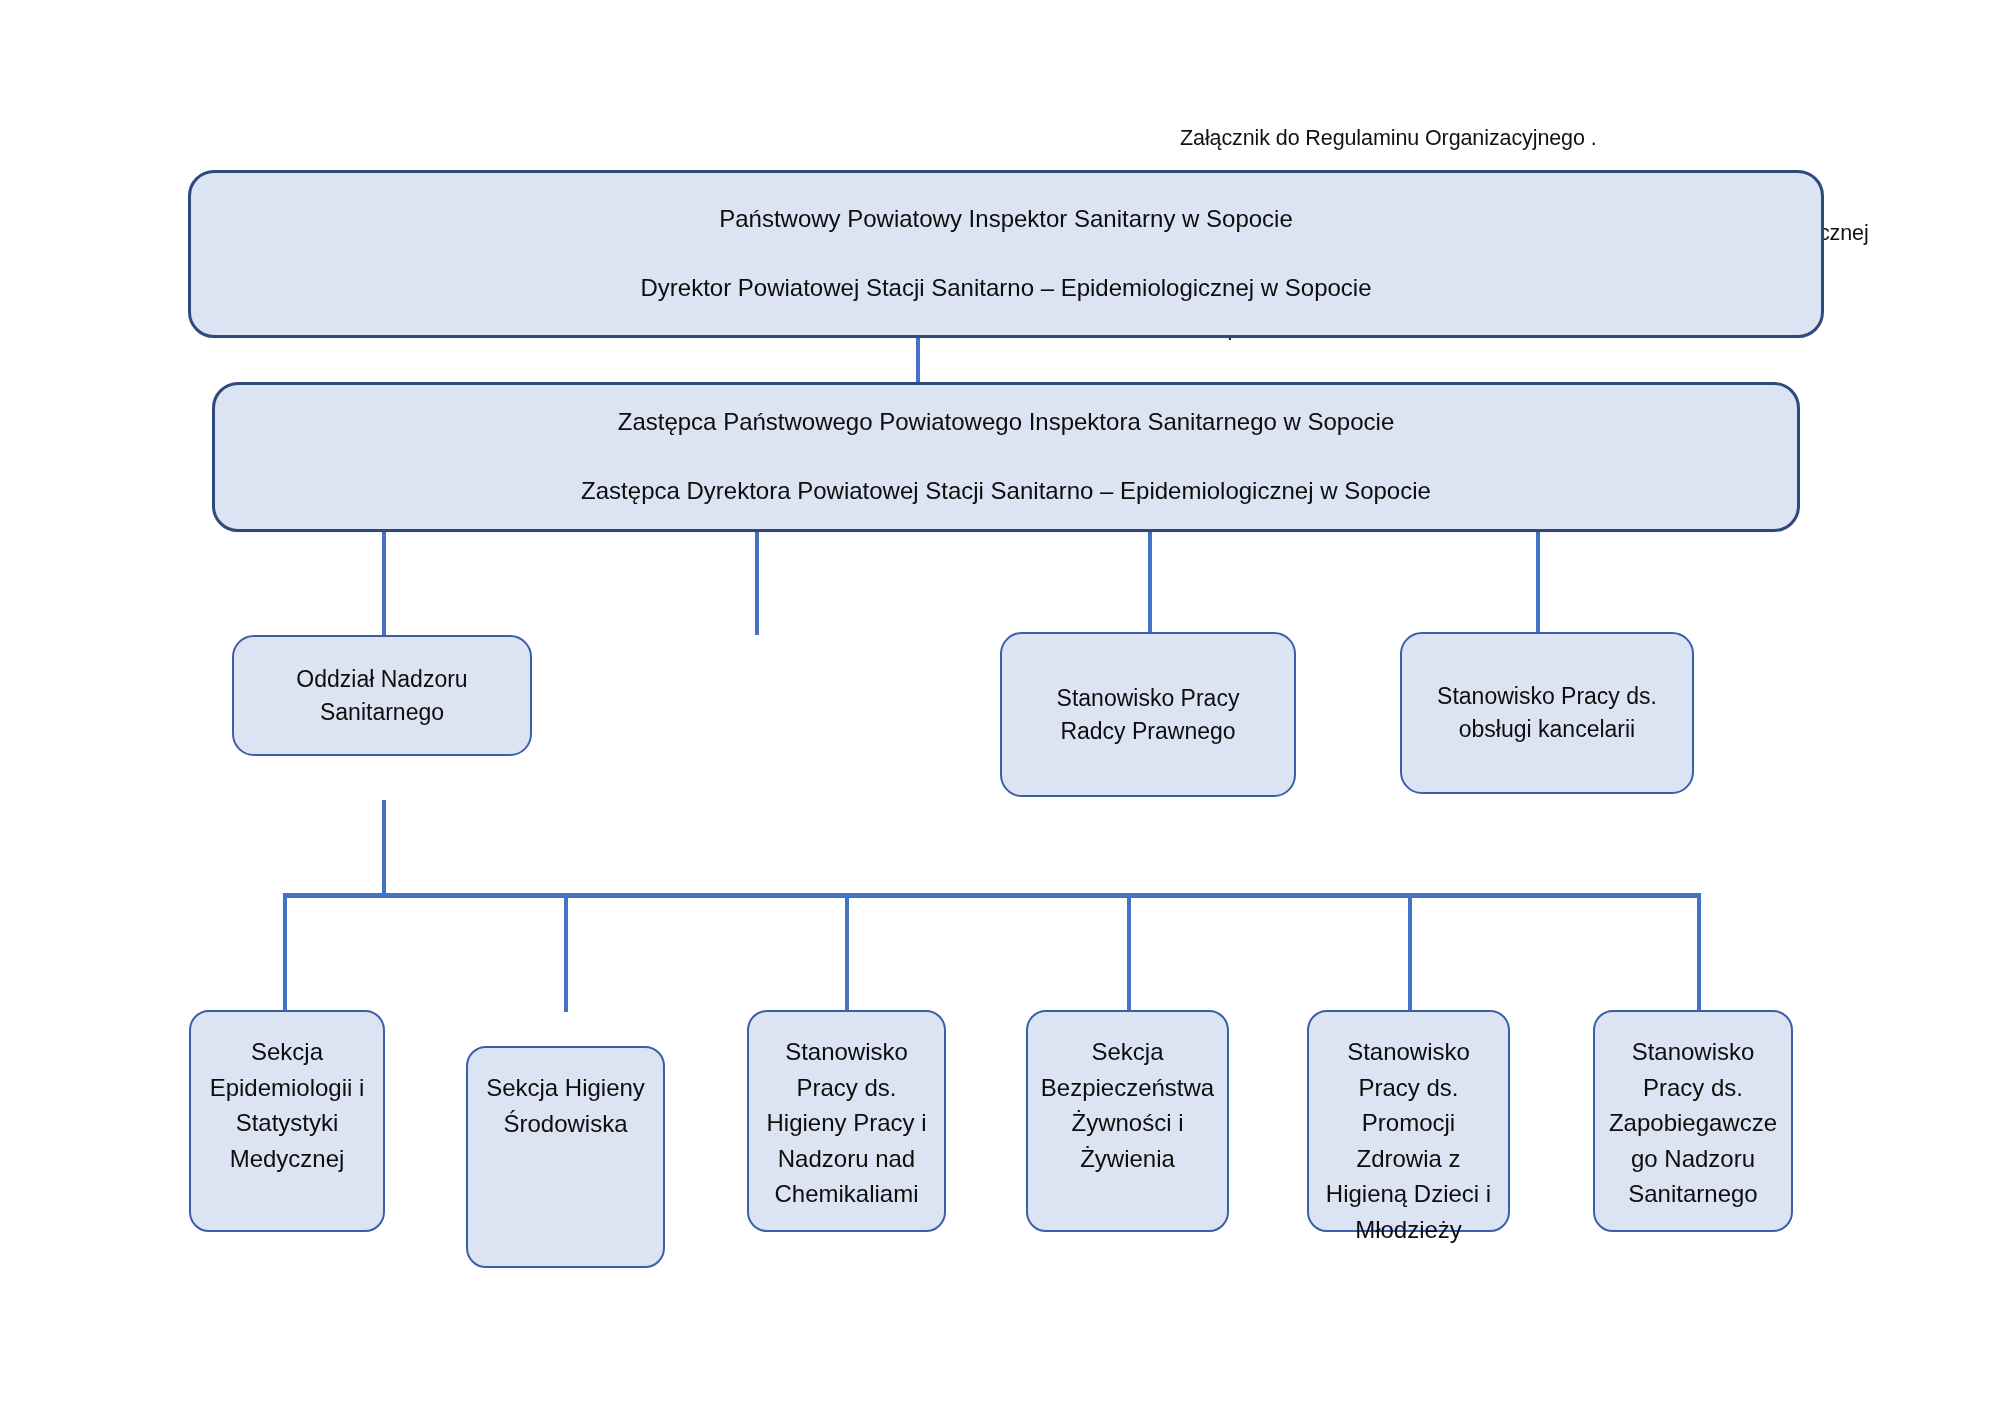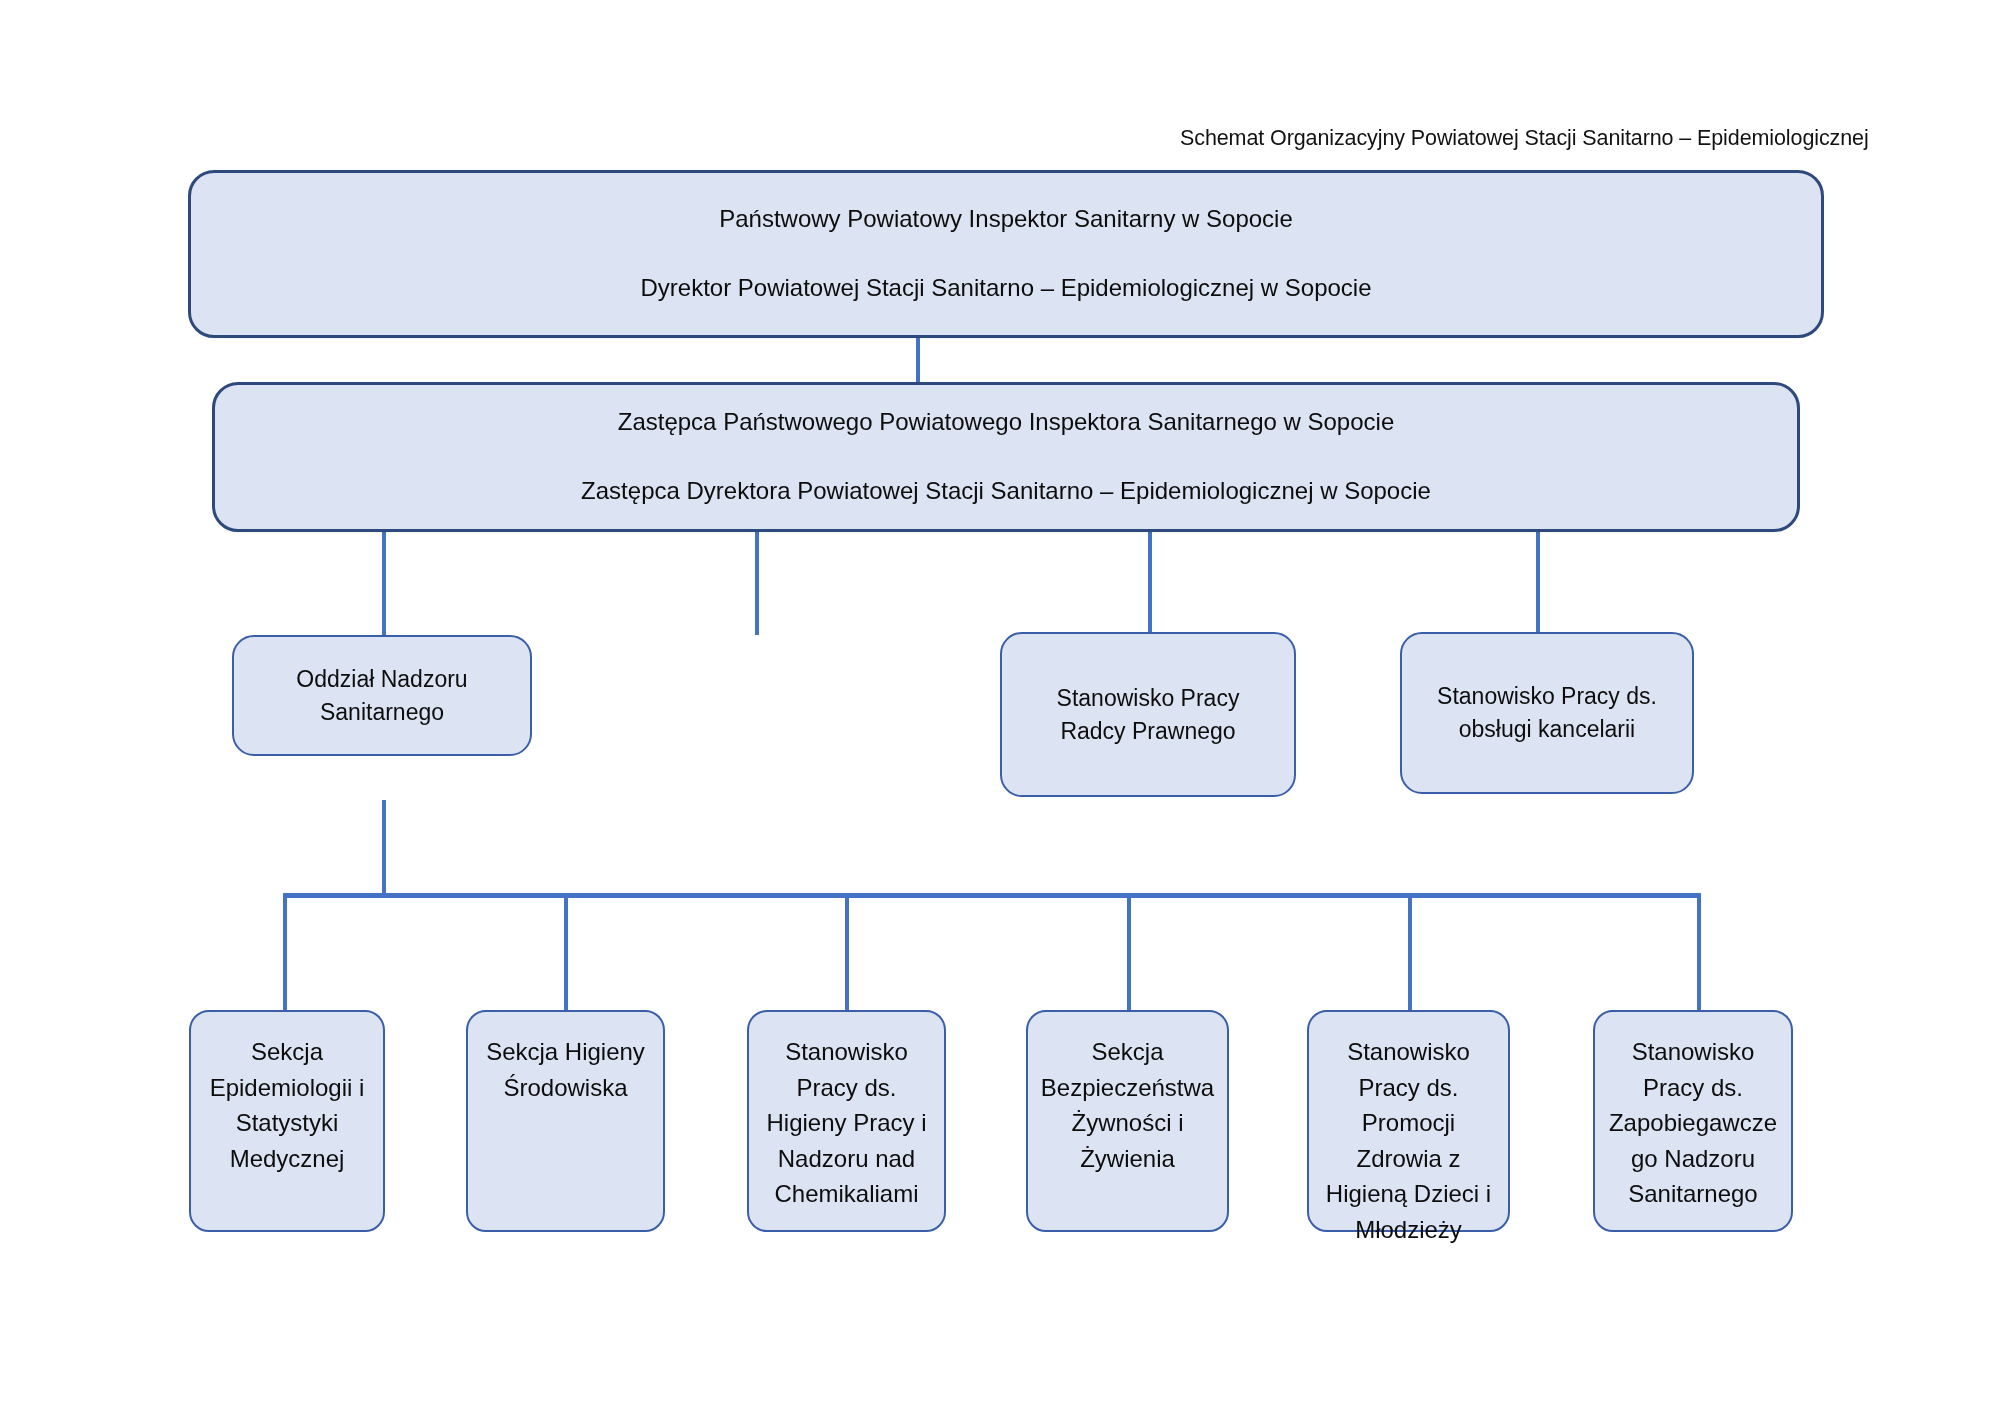--- a/index.html
+++ b/index.html
@@ -86,20 +86,21 @@
     background: #4472c4;
     height: 5px;
   }
 </style>
 </head>
 <body>
 
 <div id="canvas">
 
   <div class="header-note">
+    <div>Załącznik do Regulaminu Organizacyjnego .</div>
     <div>Schemat Organizacyjny Powiatowej Stacji Sanitarno – Epidemiologicznej</div>
     <div>w Sopocie .</div>
   </div>
 
   <div class="vline" style="left:916px; top:336px; height:46px;"></div>
 
   <div class="vline" style="left:382px; top:530px; height:105px;"></div>
   <div class="vline" style="left:755px; top:530px; height:105px;"></div>
   <div class="vline" style="left:1148px; top:530px; height:102px;"></div>
   <div class="vline" style="left:1536px; top:530px; height:102px;"></div>
@@ -137,21 +138,21 @@
 Radcy Prawnego</div>
 
   <div class="node lvl3" style="left:1400px; top:632px; width:294px; height:162px; white-space:pre-line;">Stanowisko Pracy ds.
 obsługi kancelarii</div>
 
   <div class="node lvl4" style="left:189px; top:1010px; width:196px; height:222px; white-space:pre-line;">Sekcja
 Epidemiologii i
 Statystyki
 Medycznej</div>
 
-  <div class="node lvl4" style="left:466px; top:1010px; width:199px; height:222px; white-space:pre-line;">Sekcja Higieny
+  <div class="node lvl4" style="left:466px; top:1046px; width:199px; height:222px; white-space:pre-line;">Sekcja Higieny
 Środowiska</div>
 
   <div class="node lvl4" style="left:747px; top:1010px; width:199px; height:222px; white-space:pre-line;">Stanowisko
 Pracy ds.
 Higieny Pracy i
 Nadzoru nad
 Chemikaliami</div>
 
   <div class="node lvl4" style="left:1026px; top:1010px; width:203px; height:222px; white-space:pre-line;">Sekcja
 Bezpieczeństwa

